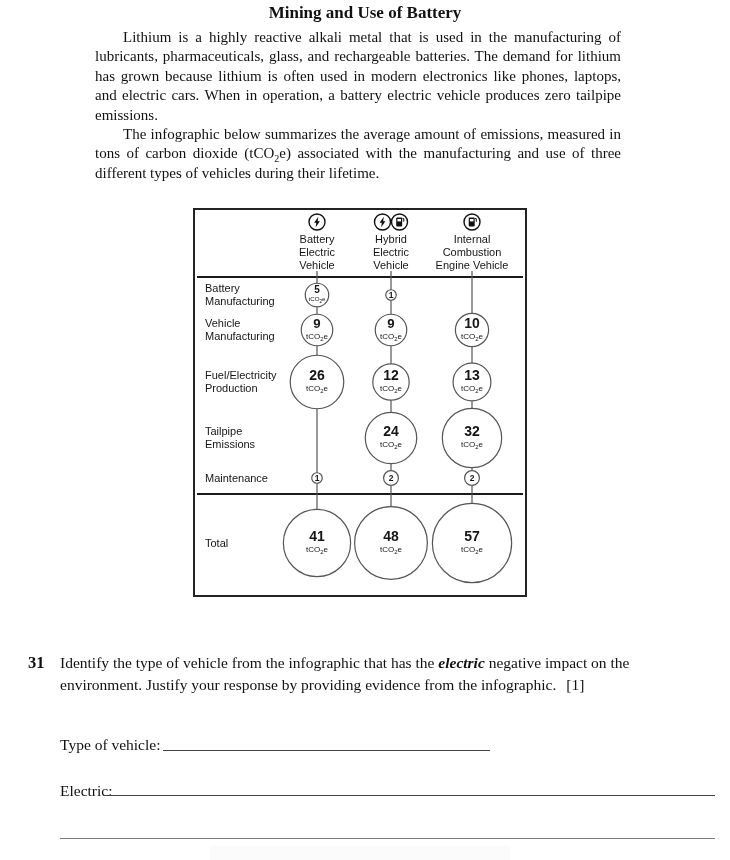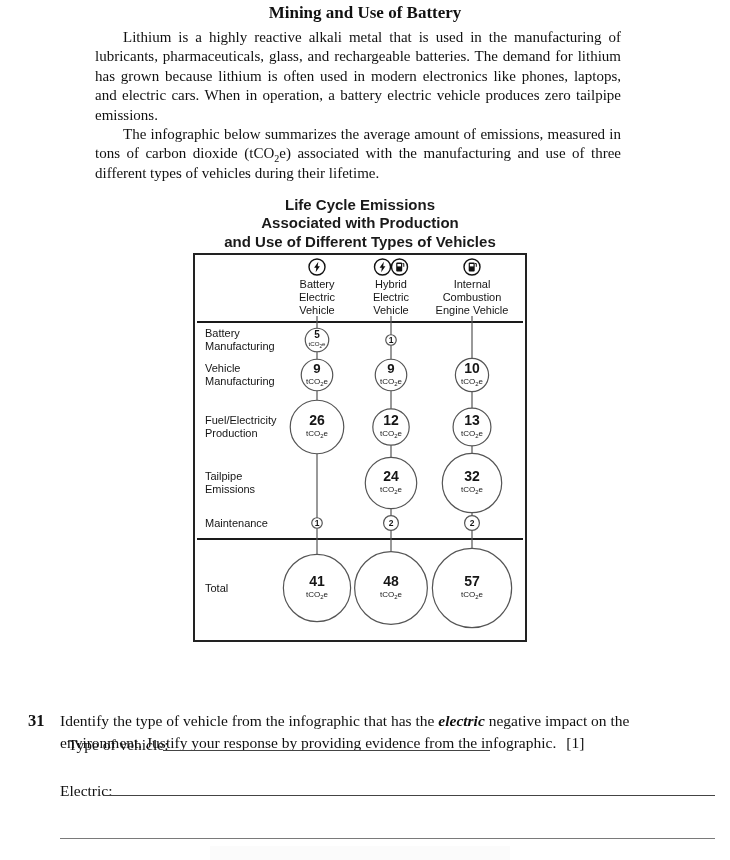--- a/index.html
+++ b/index.html
@@ -9,25 +9,25 @@
   .doc-heading{position:absolute;top:3px;left:0;width:730px;text-align:center;
        font-size:17px;font-weight:bold;}
 
   .body-text{position:absolute;top:28px;left:95px;width:526px;}
   .body-text p{margin:0;font-size:15px;line-height:19.4px;text-align:justify;text-indent:28px;}
   .body-text sub{font-size:10px;line-height:0;}
 
   .chart-block{position:absolute;top:196px;left:193px;width:334px;}
   .chart-title{width:334px;text-align:center;font-family:"Liberation Sans","DejaVu Sans",sans-serif;
        font-weight:bold;font-size:15px;line-height:18.3px;color:#1a1a1a;}
-  .chart-box{margin-top:2px;border:2px solid #222;width:330px;height:385px;background:#fff;}
+  .chart-box{margin-top:12px;border:2px solid #222;width:330px;height:385px;background:#fff;}
   svg{display:block;}
   svg text{font-family:"Liberation Sans","DejaVu Sans",sans-serif;fill:#151515;}
 
-  .question{position:absolute;top:710px;left:28px;width:666px;font-size:15.5px;line-height:21.5px;}
+  .question{position:absolute;top:652px;left:28px;width:666px;font-size:15.5px;line-height:21.5px;}
   .q-num{position:absolute;left:0;top:0;font-weight:bold;font-size:16.5px;}
   .q-text{margin-left:32px;width:612px;}
   .q-em{font-weight:bold;font-style:italic;}
   .q-points{margin-left:10px;}
 
   .answer-label{position:absolute;font-size:15.5px;}
   .blank-line{position:absolute;border-bottom:1.5px solid #444;height:0;}
   .blank-line.gray{border-bottom-color:#7a7a7a;}
   .scan-artifact{position:absolute;left:210px;top:846px;width:300px;height:14px;background:#fbfbfb;}
 </style>
@@ -35,25 +35,20 @@
 <body>
 
 <div class="doc-heading">Mining and Use of Battery</div>
 
 <div class="body-text">
   <p>Lithium is a highly reactive alkali metal that is used in the manufacturing of lubricants, pharmaceuticals, glass, and rechargeable batteries. The demand for lithium has grown because lithium is often used in modern electronics like phones, laptops, and electric cars. When in operation, a battery electric vehicle produces zero tailpipe emissions.</p>
   <p><span>The infographic below summarizes the average amount of emissions, measured in tons of carbon dioxide (tCO</span><sub>2</sub><span>e) associated with the manufacturing and use of three different types of vehicles during their lifetime.</span></p>
 </div>
 
 <div class="chart-block">
-  <div class="chart-title">
-    <div>Life Cycle Emissions</div>
-    <div>Associated with Production</div>
-    <div>and Use of Different Types of Vehicles</div>
-  </div>
   <div class="chart-box">
     <svg id="info-svg" width="330" height="385" viewBox="0 0 330 385">
         <line x1="2" y1="67" x2="328" y2="67" stroke="#1a1a1a" stroke-width="2"></line>
         <line x1="2" y1="284" x2="328" y2="284" stroke="#1a1a1a" stroke-width="2"></line>
         <line x1="122" y1="61" x2="122" y2="333" stroke="#555" stroke-width="1.2"></line>
         <line x1="196" y1="61" x2="196" y2="333" stroke="#555" stroke-width="1.2"></line>
         <line x1="277" y1="61" x2="277" y2="333" stroke="#555" stroke-width="1.2"></line>
         <g transform="translate(122,12)">
           <circle cx="0" cy="0" r="8" fill="#fff" stroke="#111" stroke-width="1.4"></circle>
           <path d="M1.3,-5.3 L-2.9,0.7 L-0.7,0.7 L-1.3,5.3 L2.9,-0.7 L0.7,-0.7 Z" fill="#111"></path>
@@ -171,20 +166,20 @@
         </g>
       </svg>
   </div>
 </div>
 
 <div class="question">
   <span class="q-num">31</span>
   <div class="q-text"><span>Identify the type of vehicle from the infographic that has the </span><span class="q-em">electric</span><span> negative impact on the environment. Justify your response by providing evidence from the infographic.</span><span class="q-points">[1]</span></div>
 </div>
 
-<span class="answer-label" style="left:68px;top:736px;">Type of vehicle:</span>
+<span class="answer-label" style="left:60px;top:736px;">Type of vehicle:</span>
 <div class="blank-line" style="left:163px;top:750px;width:327px;"></div>
 
 <span class="answer-label" style="left:60px;top:782px;">Electric:</span>
 <div class="blank-line" style="left:103px;top:795px;width:612px;"></div>
 <div class="blank-line gray" style="left:60px;top:838px;width:655px;"></div>
 
 <div class="scan-artifact"></div>
 
 </body></html>

